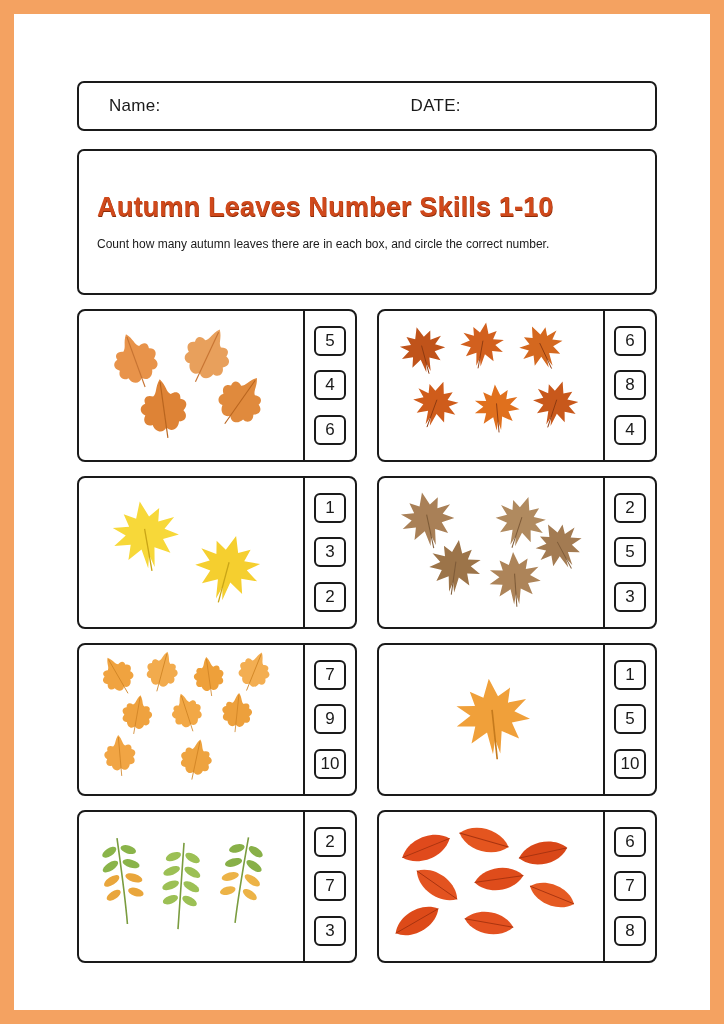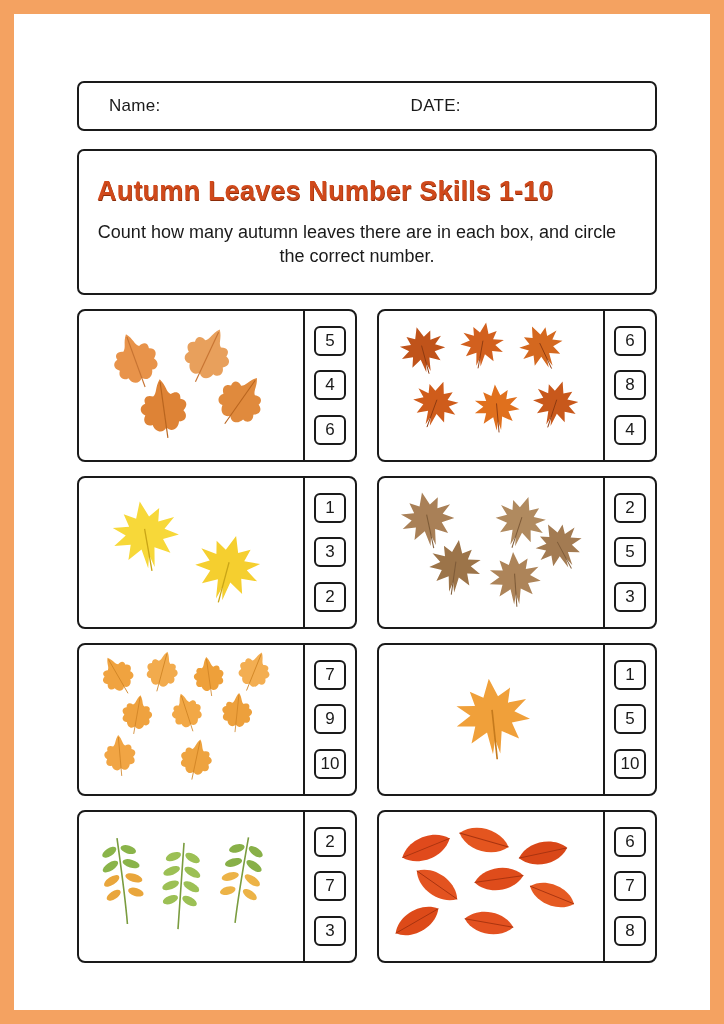--- a/index.html
+++ b/index.html
@@ -57,21 +57,21 @@
   .title {
     font-size: 27px;
     font-weight: bold;
     color: #d0491b;
     text-align: center;
     letter-spacing: .2px;
     margin-bottom: 14px;
     text-shadow: 0.5px 0.5px 0 #8a2b08;
   }
   .subtitle {
-    font-size: 18px;
+    font-size: 12px;
     color: #1a1a1a;
     text-align: center;
     line-height: 1.32;
     max-width: 520px;
   }
 
   
   .grid {
     position: absolute;
     left: 58px; top: 290px;

